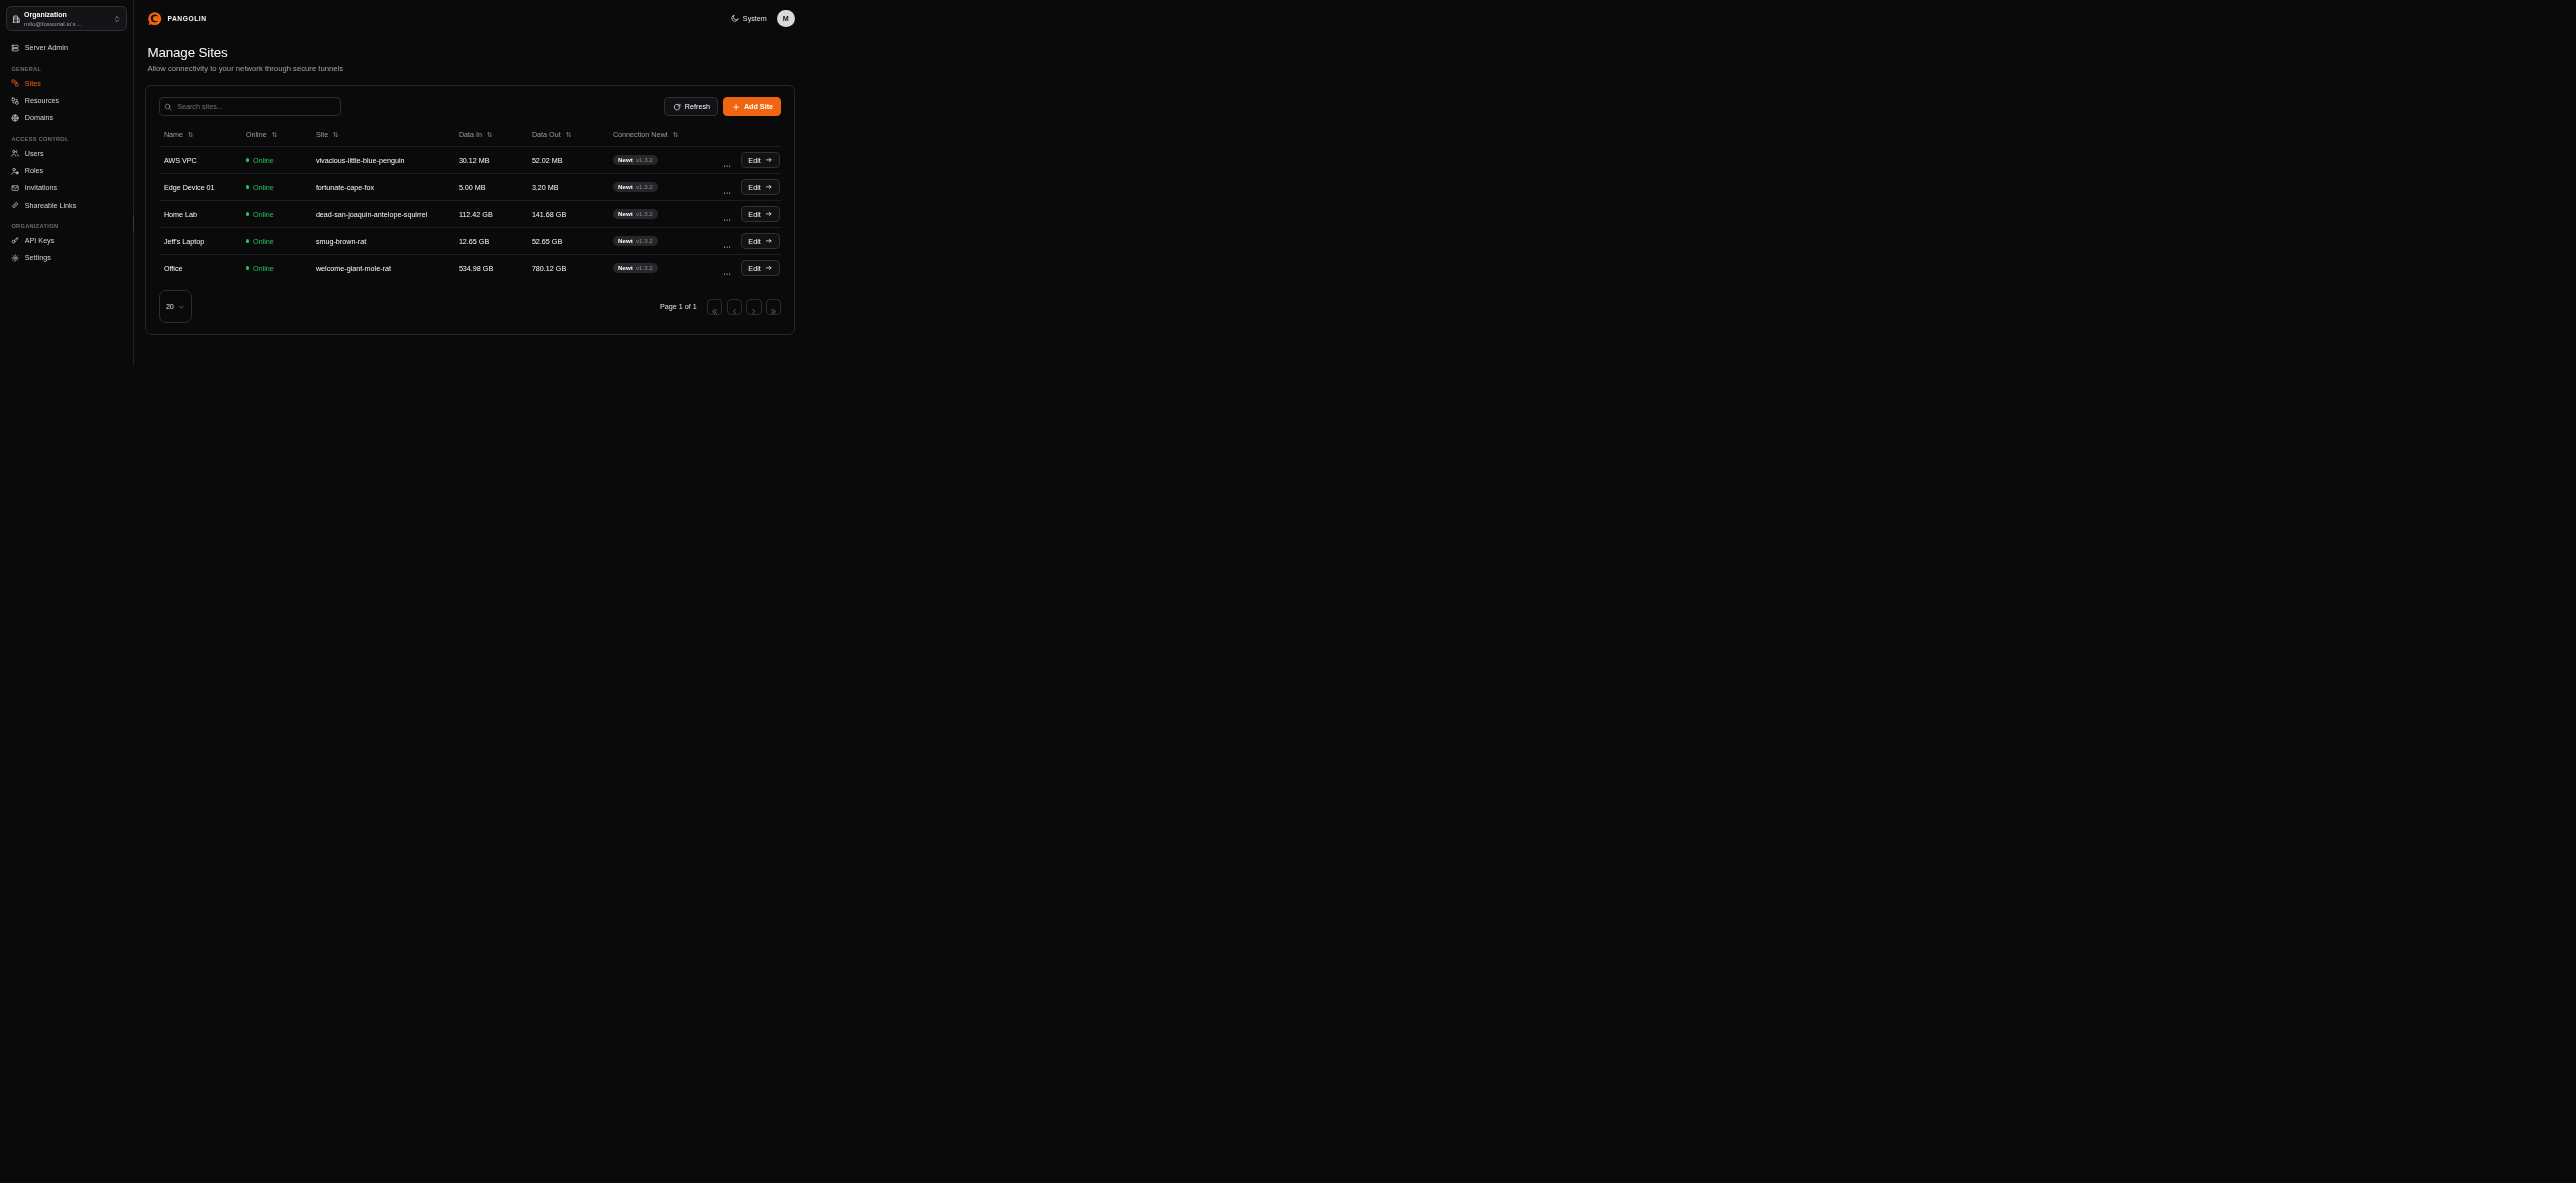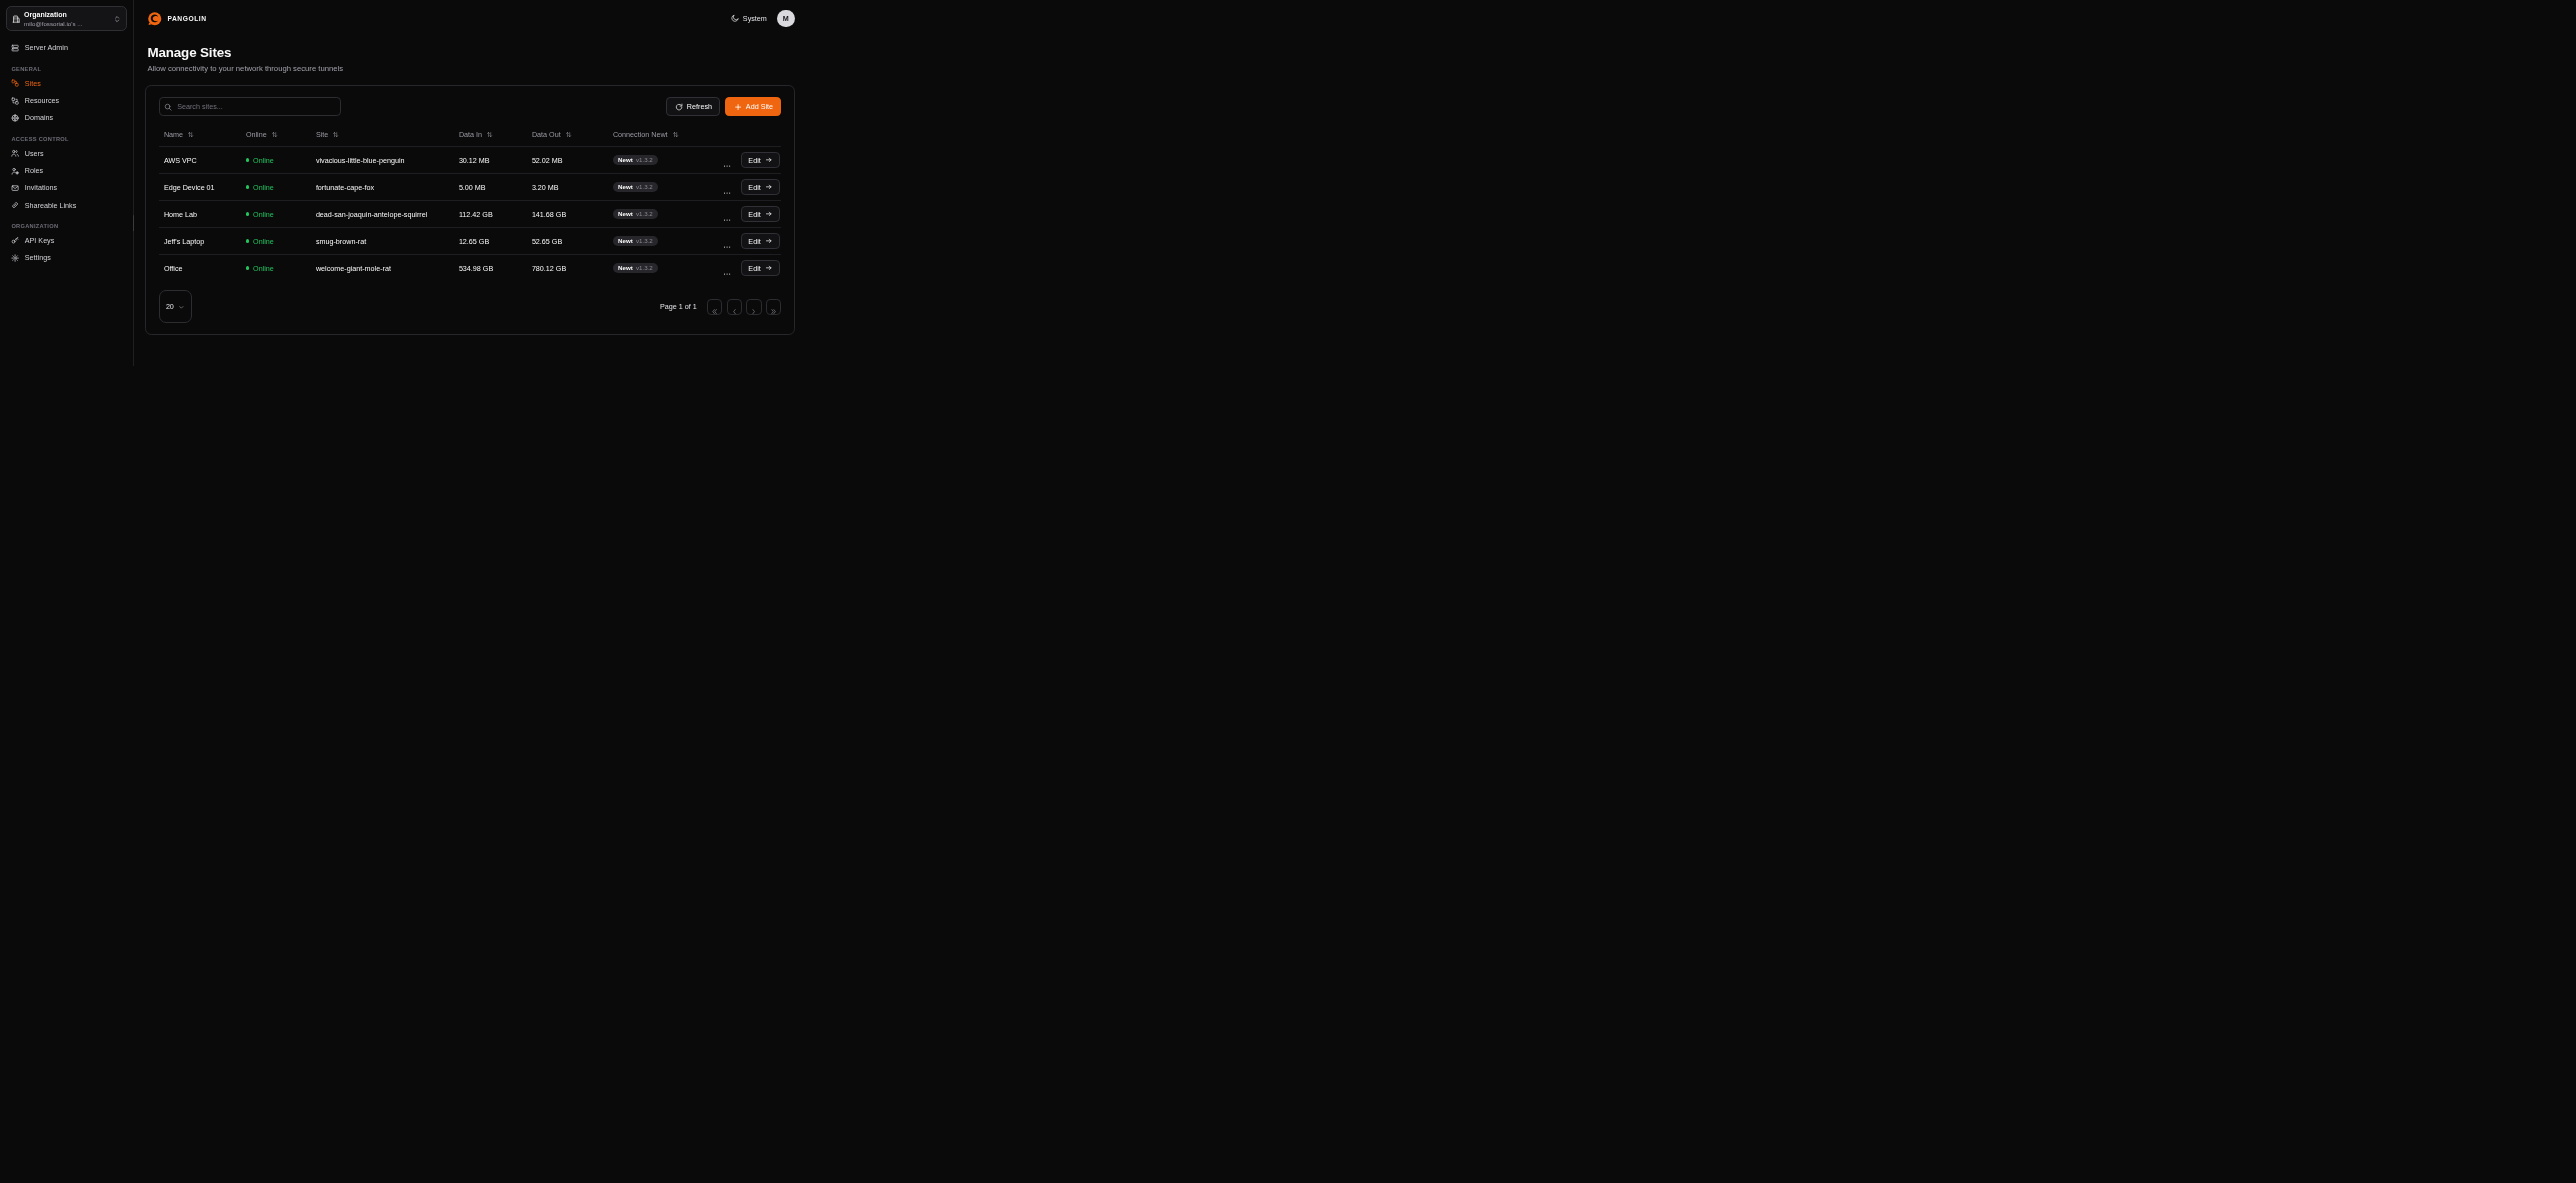--- a/index.html
+++ b/index.html
@@ -32,34 +32,34 @@
   .main{flex:1;display:flex;flex-direction:column;min-width:0}
   .topbar{height:37px;flex:none;display:flex;align-items:center;justify-content:space-between;padding:0 13.4px}
   .brand{display:flex;align-items:center;gap:4.6px}
   .brand-logo{width:15.5px;height:15.5px}
   .brand-name{font-size:6.7px;font-weight:700;letter-spacing:.08em}
   .topbar-right{display:flex;align-items:center;gap:10.3px}
   .theme-toggle{display:flex;align-items:center;gap:4.1px;background:none;border:none;color:#e4e4e7;font:inherit;cursor:pointer;padding:0}
   .avatar{width:17.5px;height:17.5px;border-radius:50%;background:#d9d9de;color:#18181b;font-weight:600;display:flex;align-items:center;justify-content:center;cursor:pointer}
 
   .page-head{padding:8.2px 13.4px 2.1px}
-  .page-title{margin:0 0 3.6px;font-size:13.4px;font-weight:700;letter-spacing:-.01em}
+  .page-title{margin:0 0 3.6px;font-size:13.4px;font-weight:400;letter-spacing:-.01em}
   .page-subtitle{margin:0;color:#a1a1aa;font-size:7.7px}
 
   
   .panel{margin:10.3px 13.4px 0 11.3px;border:0.5px solid #26262b;border-radius:6.2px;padding:11.3px 12.4px 10.3px}
   .toolbar{display:flex;justify-content:space-between;align-items:center;margin-bottom:6.2px}
   .search{position:relative;width:182px}
   .search input{width:100%;height:18.5px;background:transparent;border:0.5px solid #2c2c31;border-radius:4.1px;color:#e4e4e7;padding:0 6.2px 0 17.5px;font:inherit;outline:none}
   .search input::placeholder{color:#71717a}
   .search .ic{position:absolute;left:5.7px;top:5.2px;color:#8b8b93}
   .toolbar-actions{display:flex;gap:5.2px}
   .btn{display:inline-flex;align-items:center;gap:4.1px;height:18.5px;padding:0 7.2px;border-radius:4.1px;font:inherit;cursor:pointer}
   .btn-outline{background:#121215;border:0.5px solid #303036;color:#fafafa}
-  .btn-primary{background:var(--accent);border:0.5px solid var(--accent);color:#fff;font-weight:400}
+  .btn-primary{background:var(--accent);border:0.5px solid var(--accent);color:#fff;font-weight:700}
 
   
   .table{--cols:82px 70px 143px 73px 81px 116px minmax(0,1fr)}
   .thead,.tr{display:grid;grid-template-columns:var(--cols);align-items:center}
   .thead{height:24px;color:#9a9aa3}
   .th{display:flex;align-items:center;gap:4px;padding-left:5.2px;cursor:pointer}
   .th .ic{width:7.2px;height:7.2px;color:#8b8b93}
   .tr{height:27px;border-top:0.5px solid #1e1e22}
   .td{padding-left:5.2px;white-space:nowrap;overflow:hidden;text-overflow:ellipsis}
   .status{display:flex;align-items:center;gap:3.6px;color:var(--online)}

